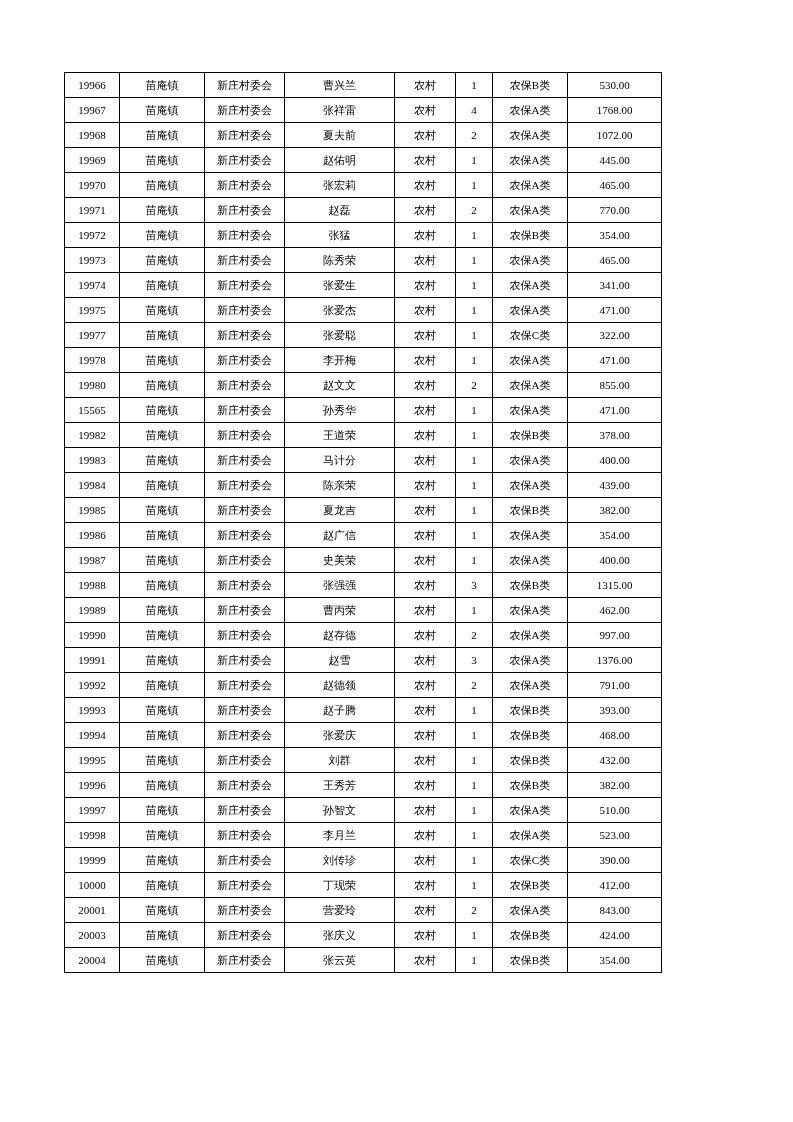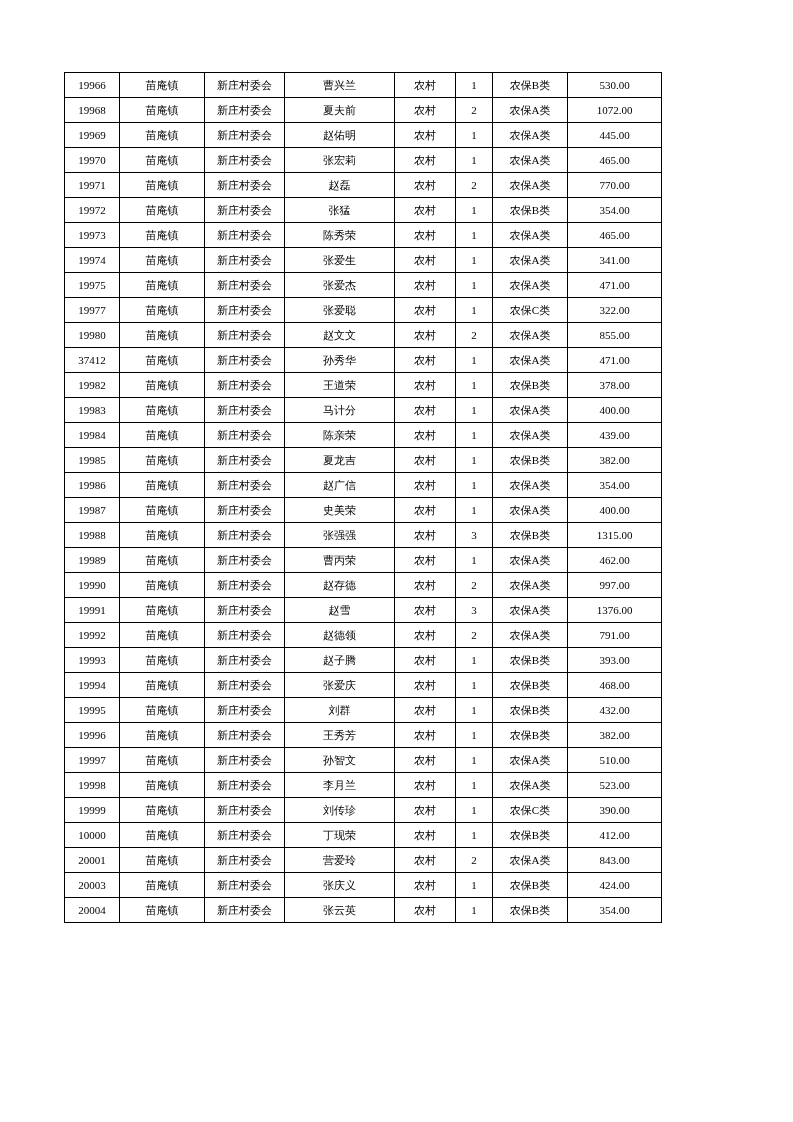--- a/index.html
+++ b/index.html
@@ -56,20 +56,30 @@
           <td>19966</td>
           <td>苗庵镇</td>
           <td>新庄村委会</td>
           <td>曹兴兰</td>
           <td>农村</td>
           <td>1</td>
           <td>农保B类</td>
           <td>530.00</td>
         </tr>
         <tr>
+          <td>19967</td>
+          <td>苗庵镇</td>
+          <td>新庄村委会</td>
+          <td>张祥雷</td>
+          <td>农村</td>
+          <td>4</td>
+          <td>农保A类</td>
+          <td>1768.00</td>
+        </tr>
+        <tr>
           <td>19968</td>
           <td>苗庵镇</td>
           <td>新庄村委会</td>
           <td>夏夫前</td>
           <td>农村</td>
           <td>2</td>
           <td>农保A类</td>
           <td>1072.00</td>
         </tr>
         <tr>
@@ -146,31 +156,41 @@
           <td>19977</td>
           <td>苗庵镇</td>
           <td>新庄村委会</td>
           <td>张爱聪</td>
           <td>农村</td>
           <td>1</td>
           <td>农保C类</td>
           <td>322.00</td>
         </tr>
         <tr>
+          <td>19978</td>
+          <td>苗庵镇</td>
+          <td>新庄村委会</td>
+          <td>李开梅</td>
+          <td>农村</td>
+          <td>1</td>
+          <td>农保A类</td>
+          <td>471.00</td>
+        </tr>
+        <tr>
           <td>19980</td>
           <td>苗庵镇</td>
           <td>新庄村委会</td>
           <td>赵文文</td>
           <td>农村</td>
           <td>2</td>
           <td>农保A类</td>
           <td>855.00</td>
         </tr>
         <tr>
-          <td>37412</td>
+          <td>15565</td>
           <td>苗庵镇</td>
           <td>新庄村委会</td>
           <td>孙秀华</td>
           <td>农村</td>
           <td>1</td>
           <td>农保A类</td>
           <td>471.00</td>
         </tr>
         <tr>
           <td>19982</td>

